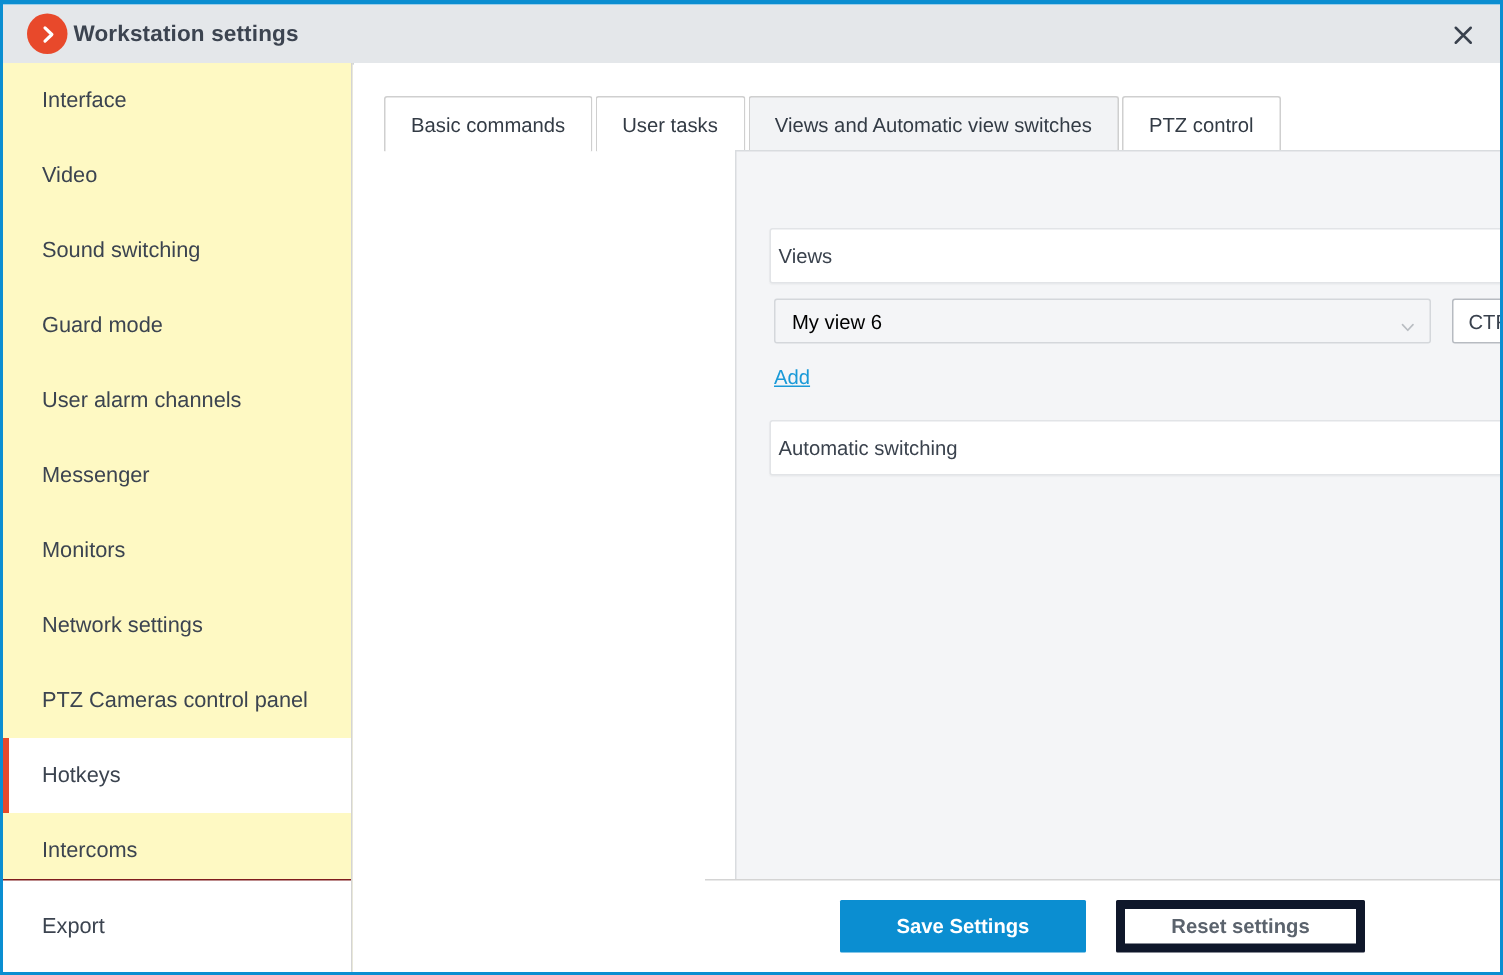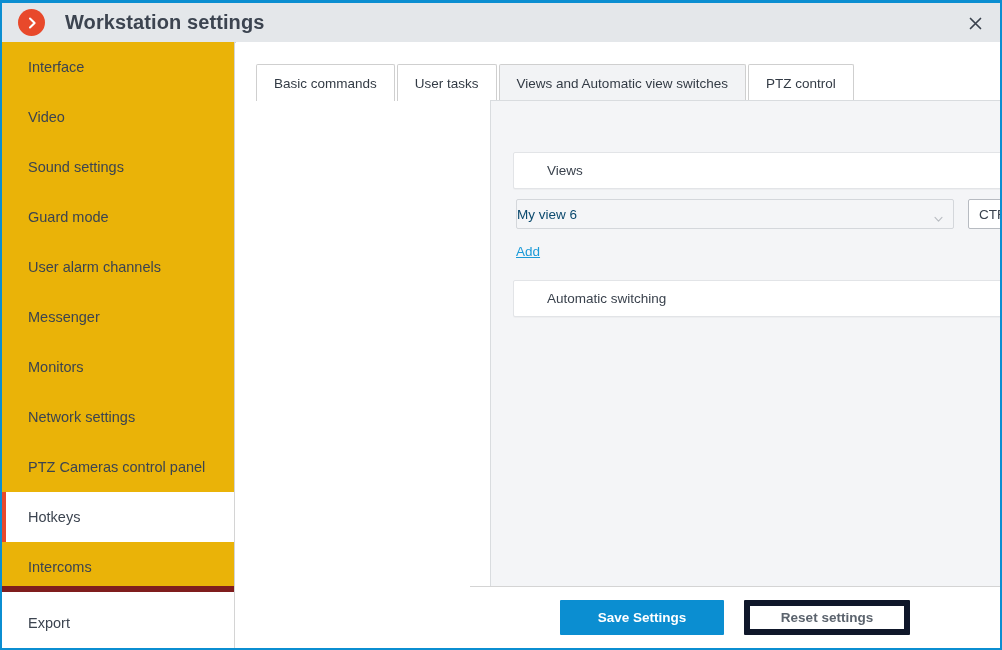--- a/index.html
+++ b/index.html
@@ -40,22 +40,22 @@
     border-radius: 50%;
     background: #e8492b;
     margin-left: 16px;
     display: flex;
     align-items: center;
     justify-content: center;
     flex: none;
   }
   #app-logo svg { display:block; }
   #title-text {
-    margin-left: 20px;
-    font-size: 20px;
+    margin-left: 4px;
+    font-size: 15px;
     font-weight: bold;
     color: #3c4450;
     letter-spacing: .1px;
   }
   #close-btn {
     position: absolute;
     right: 8px; top: 4px;
     width: 34px; height: 32px;
     display: flex; align-items: center; justify-content: center;
     cursor: pointer;
@@ -68,21 +68,21 @@
     left: 0; top: 39px;
     right: 0; bottom: 0;
   }
 
   
   #sidebar {
     position: absolute;
     left: 0; top: 0;
     width: 233px;
     bottom: 0;
-    background: #eab308;
+    background: #fef9c3;
     border-right: 1px solid #d4d4d4;
     box-sizing: border-box;
     overflow: hidden;
   }
   .side-item {
     position: relative;
     height: 50px;
     display: flex;
     align-items: center;
     cursor: pointer;
@@ -101,21 +101,21 @@
     position: absolute;
     left: 0; top: 0; bottom: 0;
     width: 4px;
     background: #e8492b;
   }
   #sidebar-footer {
     position: absolute;
     left: 0; right: 0; bottom: 0;
     height: 62px;
     background: #ffffff;
-    border-top: 6px solid #7f1d1d;
+    border-top: 1px solid #7f1d1d;
     box-sizing: border-box;
   }
   #sidebar-footer .side-item { height: 61px; }
 
   
   #main {
     position: absolute;
     left: 234px; top: 0; right: 0; bottom: 0;
     background: #ffffff;
   }
@@ -167,21 +167,21 @@
     box-sizing: border-box;
     background: #ffffff;
     border: 1px solid #e2e4e7;
     border-radius: 2px;
     display: flex;
     align-items: center;
     cursor: pointer;
     box-shadow: 0 1px 1px rgba(0,0,0,0.03);
   }
   .acc-header .acc-title {
-    margin-left: 33px;
+    margin-left: 5px;
     font-size: 13.5px;
     color: #3a424d;
   }
 
   #views-header {
     left: 22px; top: 51px;
     width: 679px; height: 37px;
   }
   #auto-header {
     left: 22px; top: 179px;
@@ -200,22 +200,23 @@
     width: 438px; height: 30px;
     box-sizing: border-box;
     background: #f4f5f7;
     border: 1px solid #d4d7db;
     border-radius: 2px;
     display: flex;
     align-items: center;
     cursor: pointer;
   }
   #view-select .sel-value {
-    font-size: 13.5px;
-    color: #0c4a6e;
+    margin-left: 11px;
+    font-size: 13.5px;
+    color: #000000;
   }
   .sel-chevron {
     position: absolute;
     right: 10px; top: 50%;
     margin-top: -4px;
     width: 9px; height: 9px;
   }
   #hotkey-input {
     position: absolute;
     left: 452px; top: 0;
@@ -297,21 +298,21 @@
   <div id="body-area">
 
     <div id="sidebar">
       <div class="side-item">
         <span class="side-label">Interface</span>
       </div>
       <div class="side-item">
         <span class="side-label">Video</span>
       </div>
       <div class="side-item">
-        <span class="side-label">Sound settings</span>
+        <span class="side-label">Sound switching</span>
       </div>
       <div class="side-item">
         <span class="side-label">Guard mode</span>
       </div>
       <div class="side-item">
         <span class="side-label">User alarm channels</span>
       </div>
       <div class="side-item">
         <span class="side-label">Messenger</span>
       </div>

